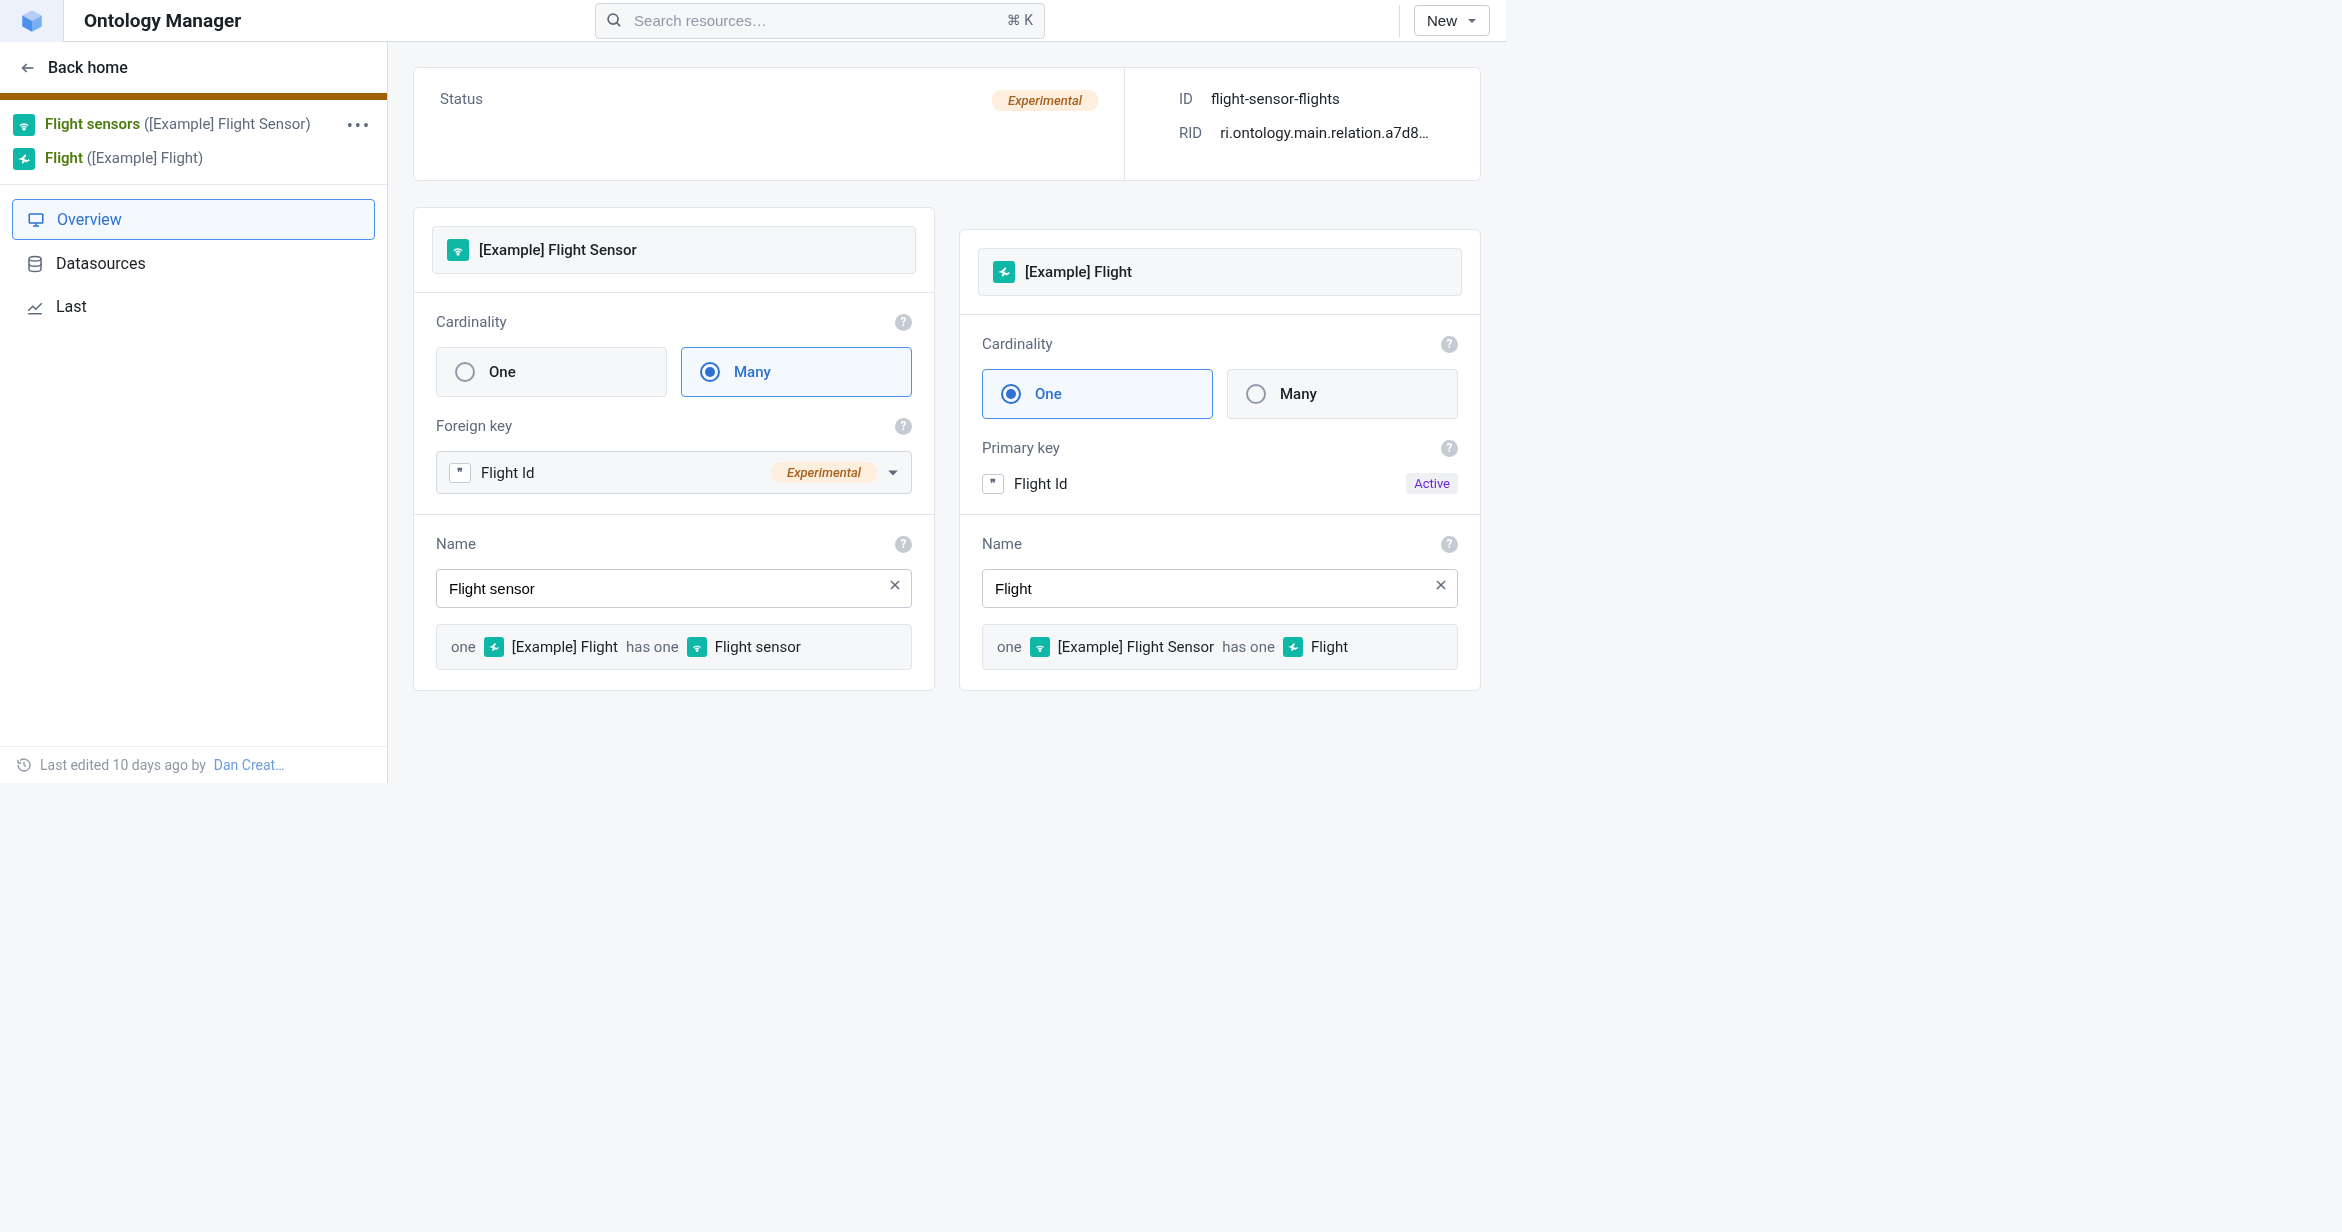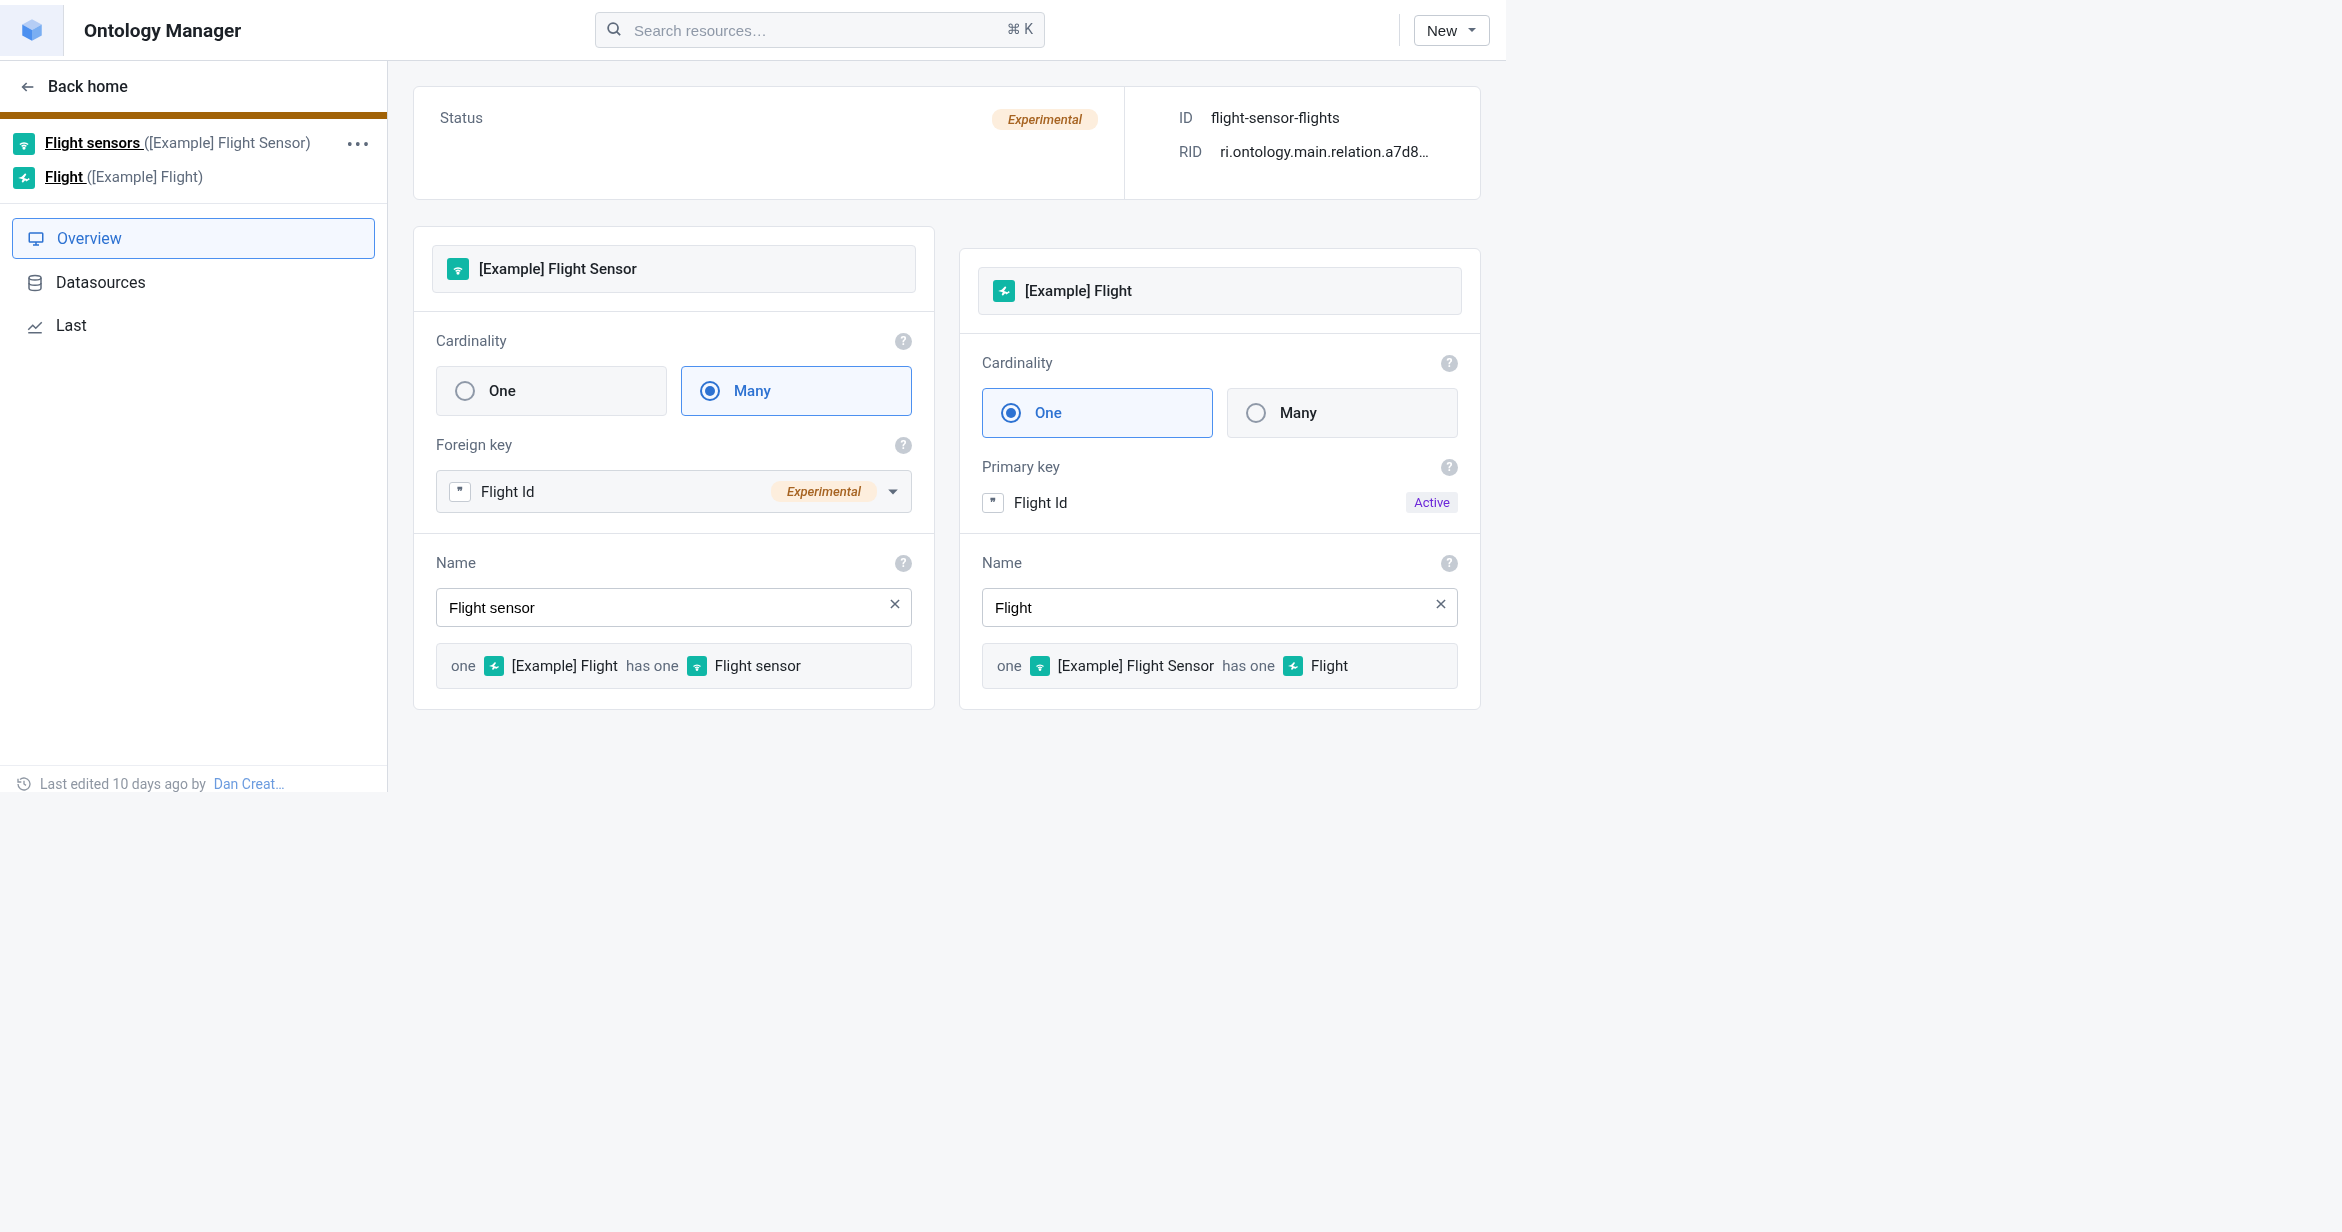--- a/index.html
+++ b/index.html
@@ -10,21 +10,21 @@
   background: #f6f7f9;
   overflow: hidden;
   width: 1506px;
   height: 792px;
 }
 
 
 .topbar {
   display: flex;
   align-items: center;
-  height: 61px;
+  height: 42px;
   background: #fff;
   border-bottom: 1px solid #d8dce3;
 }
 .logo-cell {
   width: 64px;
   height: 51px;
   background: #edf1fb;
   display: flex;
   align-items: center;
   justify-content: center;
@@ -127,21 +127,21 @@
 }
 .crumb-icon {
   width: 22px; height: 22px;
   background: #0fb7a6;
   border-radius: 3px;
   display: flex; align-items: center; justify-content: center;
   color: #fff;
   flex-shrink: 0;
 }
 .crumb-text { font-size: 15px; line-height: 1.3; }
-.crumb-text .primary { font-weight: 600; color: #000000; text-decoration: underline; }
+.crumb-text .primary { font-weight: 600; color: #4d7c0f; }
 .crumb-text .secondary { color: #5f6b7c; }
 .crumb-more {
   position: absolute;
   right: 6px;
   color: #5f6b7c;
   font-size: 18px;
   letter-spacing: 2px;
   cursor: pointer;
 }
 

